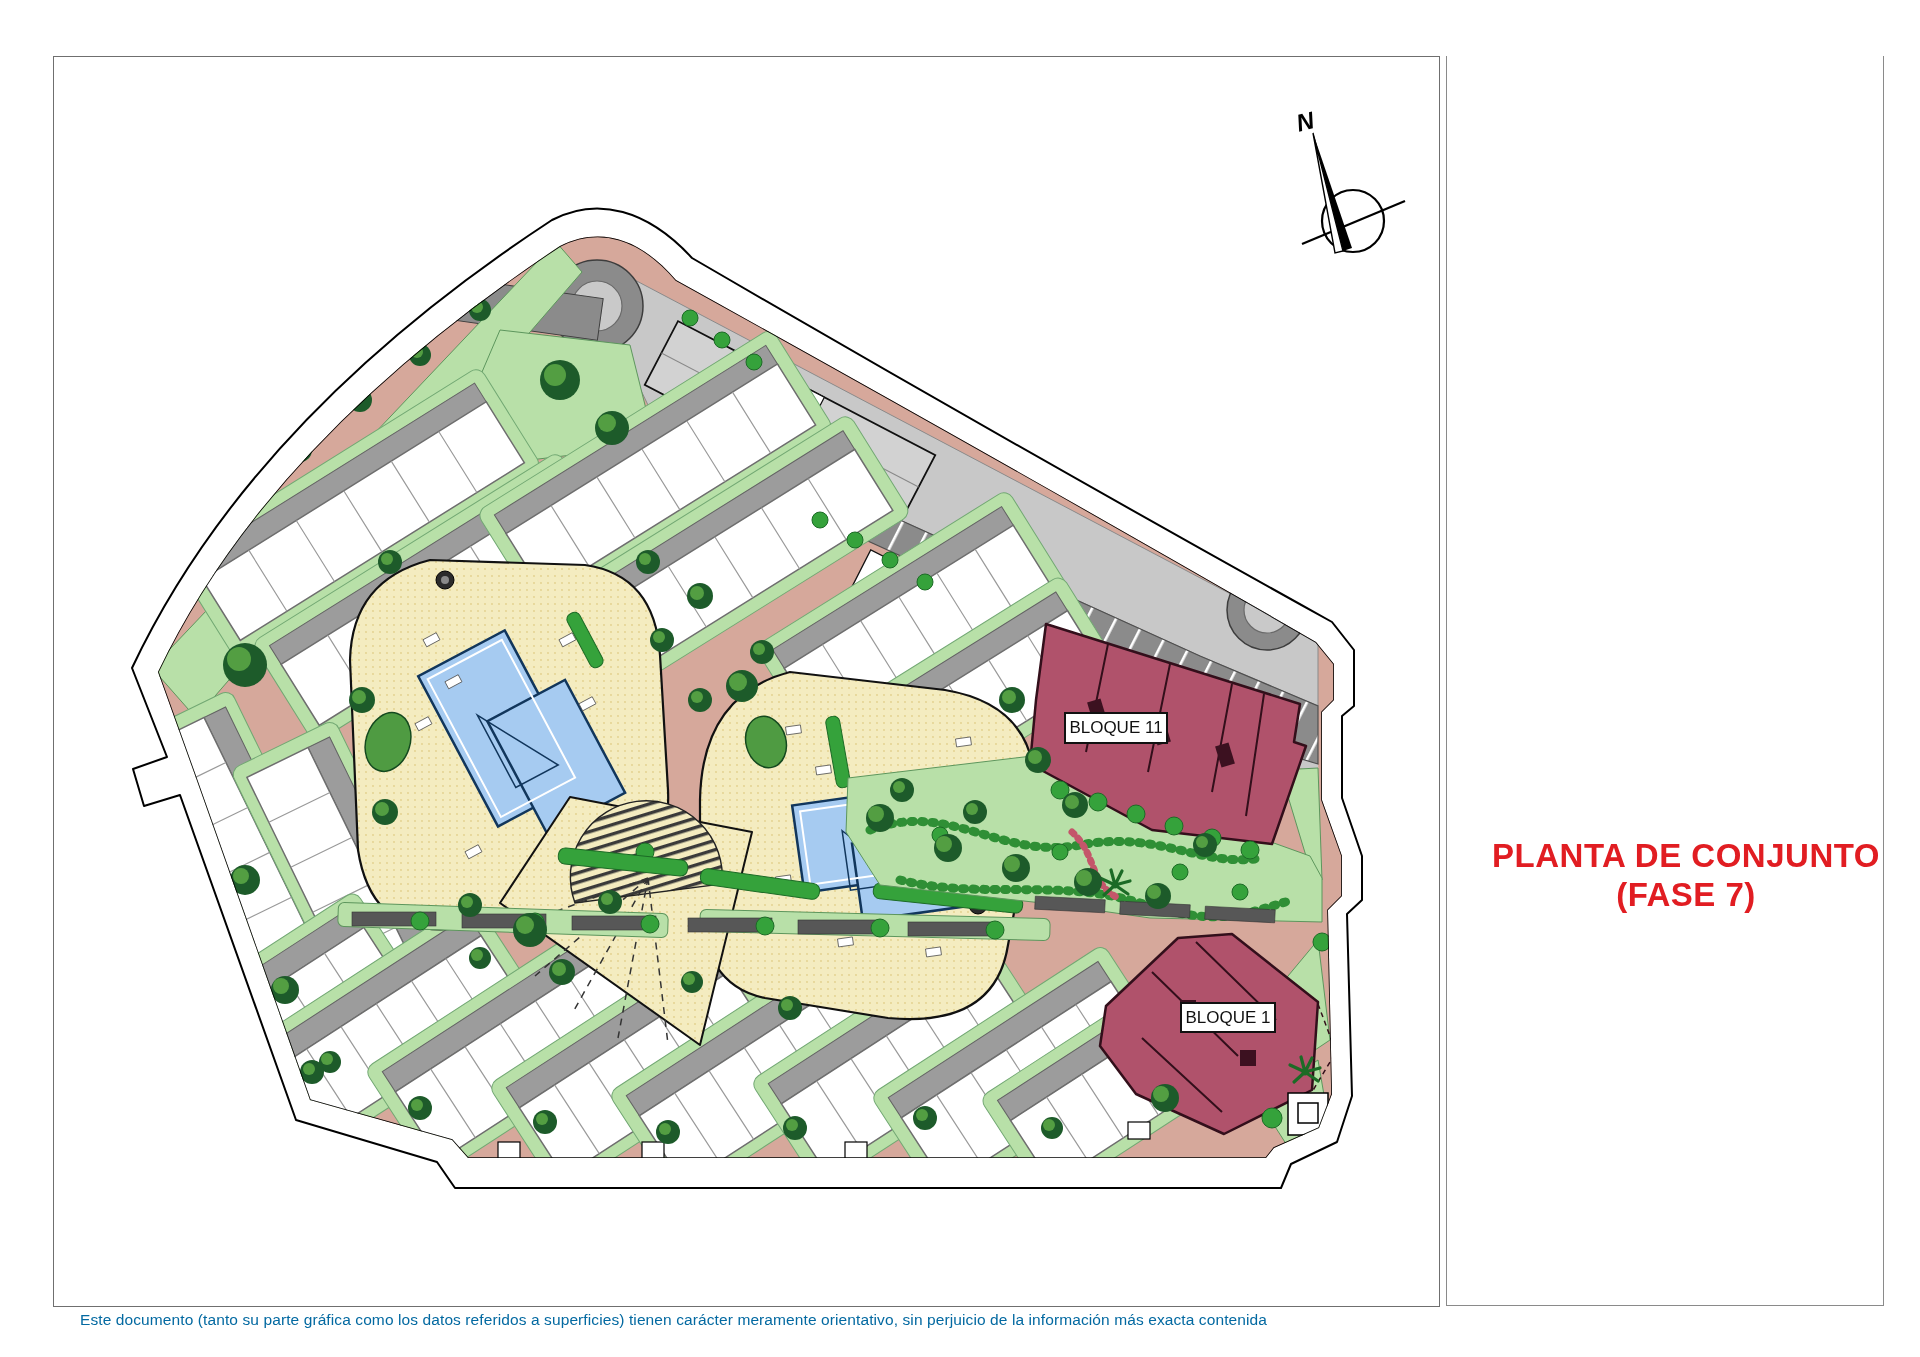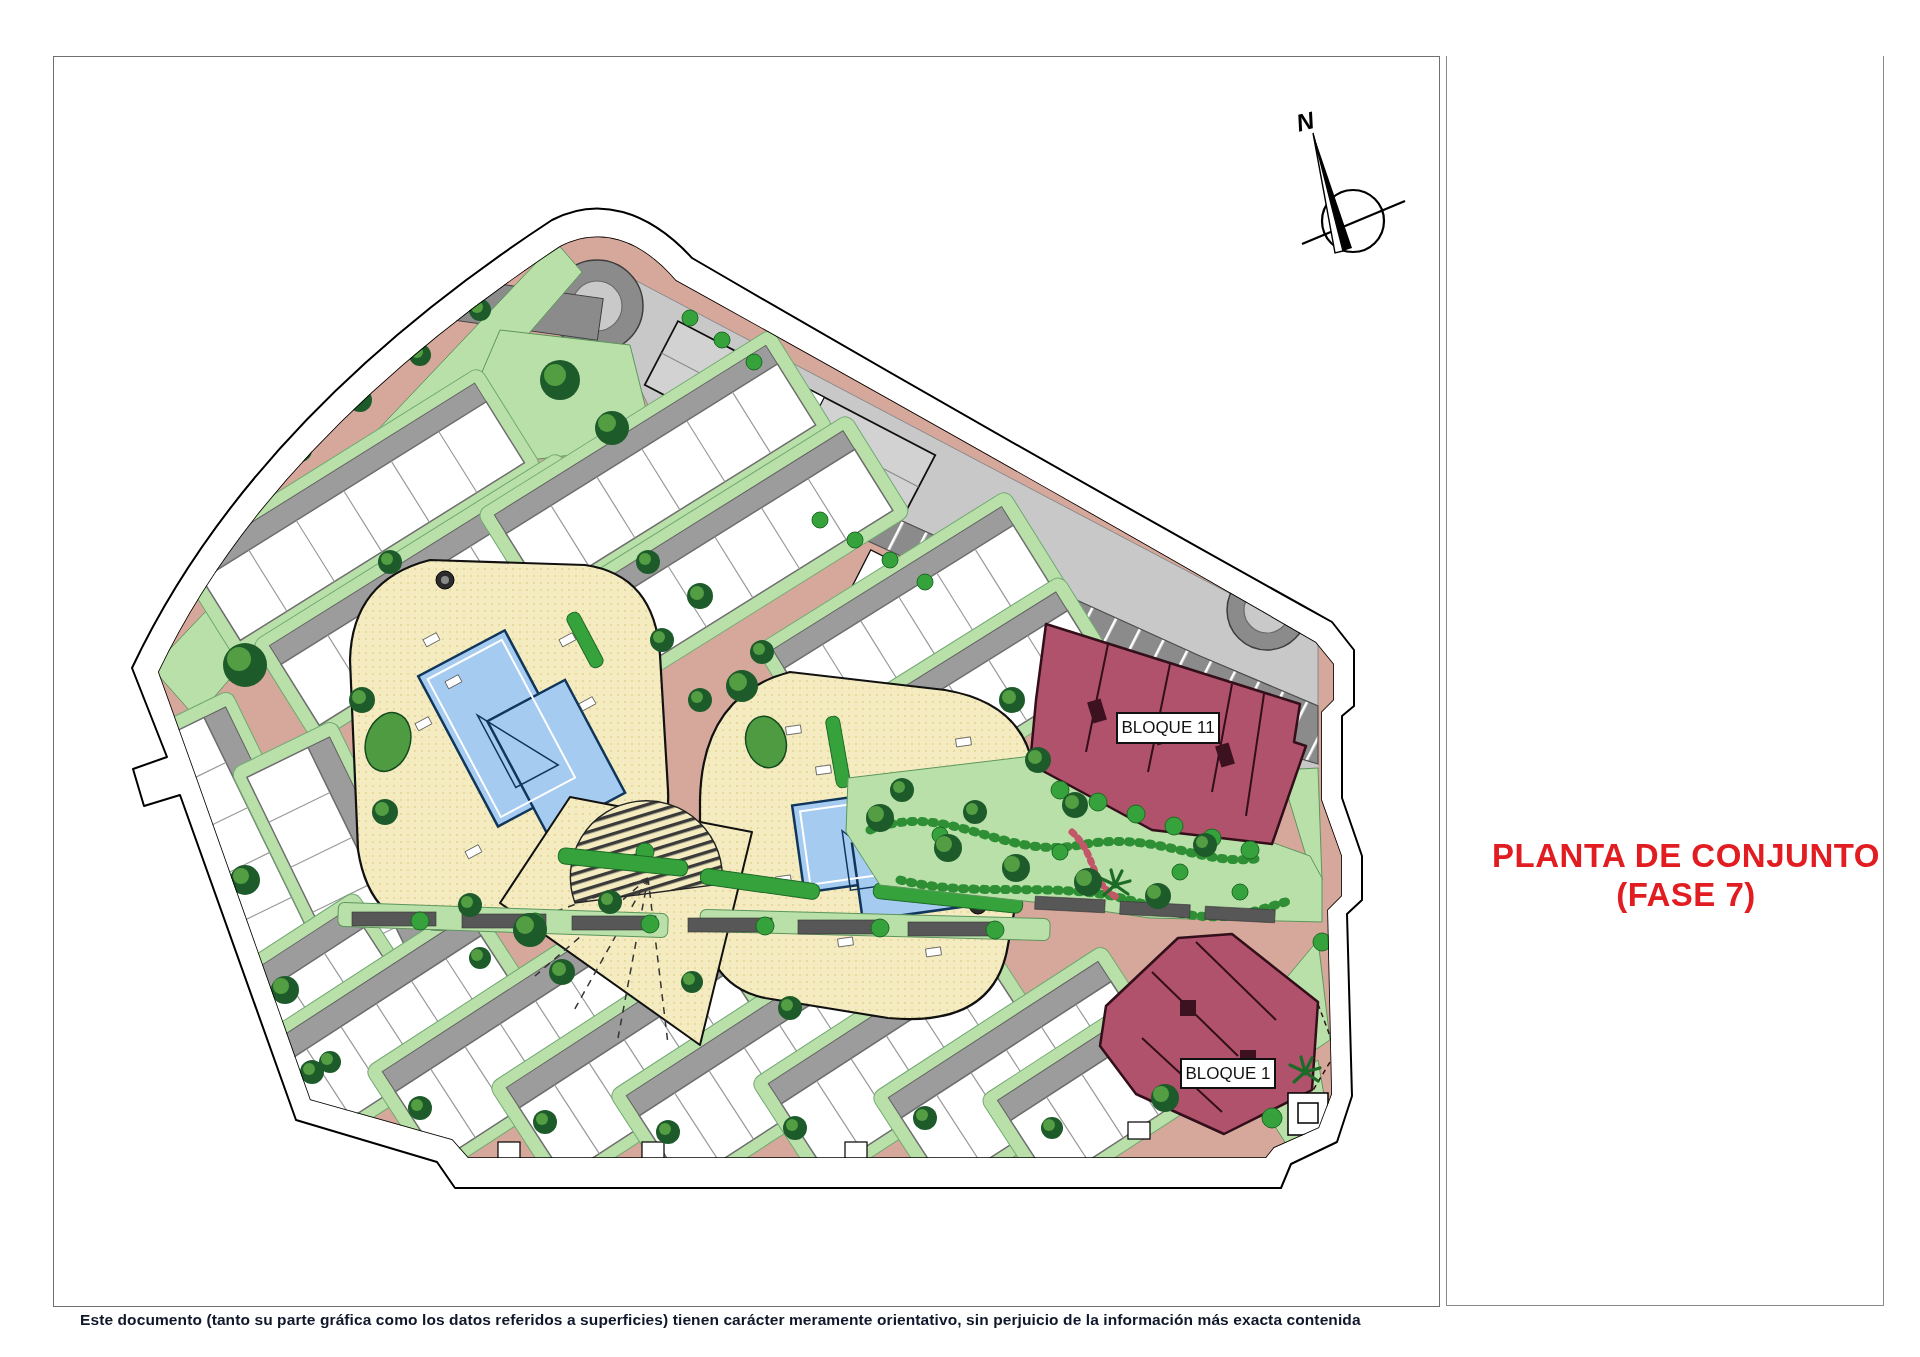--- a/index.html
+++ b/index.html
@@ -14,25 +14,25 @@
               border-left:1.5px solid #8a8a8a;}
   #frame-bottom-ext{position:absolute;left:1446px;top:1305px;width:438px;height:0;
               border-top:1.5px solid #8a8a8a;}
   
   #title-block{position:absolute;left:1448px;top:836px;width:476px;text-align:center;
                color:#e11d22;font-weight:bold;font-size:33px;line-height:39px;letter-spacing:0.5px;}
   
   .bloque-label{position:absolute;background:#fff;border:2px solid #111;color:#111;
                 font-size:17px;font-weight:normal;display:flex;align-items:center;justify-content:center;
                 font-family:"Liberation Sans",sans-serif;}
-  #lbl-b11{left:1116px;top:712px;width:100px;height:28px;}
-  #lbl-b1{left:1180px;top:1058px;width:92px;height:27px;}
+  #lbl-b11{left:1064px;top:712px;width:100px;height:28px;}
+  #lbl-b1{left:1180px;top:1002px;width:92px;height:27px;}
   
-  #disclaimer{position:absolute;left:80px;top:1311px;width:1790px;color:#0f172a;
-              font-weight:bold;font-size:15.5px;line-height:17px;letter-spacing:0.1px;}
+  #disclaimer{position:absolute;left:80px;top:1311px;width:1790px;color:#0369a1;
+              font-weight:normal;font-size:15.5px;line-height:17px;letter-spacing:0.1px;}
   svg{position:absolute;left:0;top:0;}
   
   .tree-d{fill:#1d5b2a;}
   .tree-l{fill:#539e42;}
   .bush{fill:#35a23b;stroke:#1c6b26;stroke-width:1;}
   .row-back{fill:#b8e0a8;stroke:#72a873;stroke-width:1;}
   .row-band{fill:#9c9c9c;stroke:#636363;stroke-width:1;}
   .row-white{fill:#ffffff;stroke:#6e6e6e;stroke-width:1.5;}
   .row-lines{stroke:#9a9a9a;stroke-width:1.2;fill:none;}
   .green{fill:#b8e0a8;stroke:#5d965d;stroke-width:1;}

